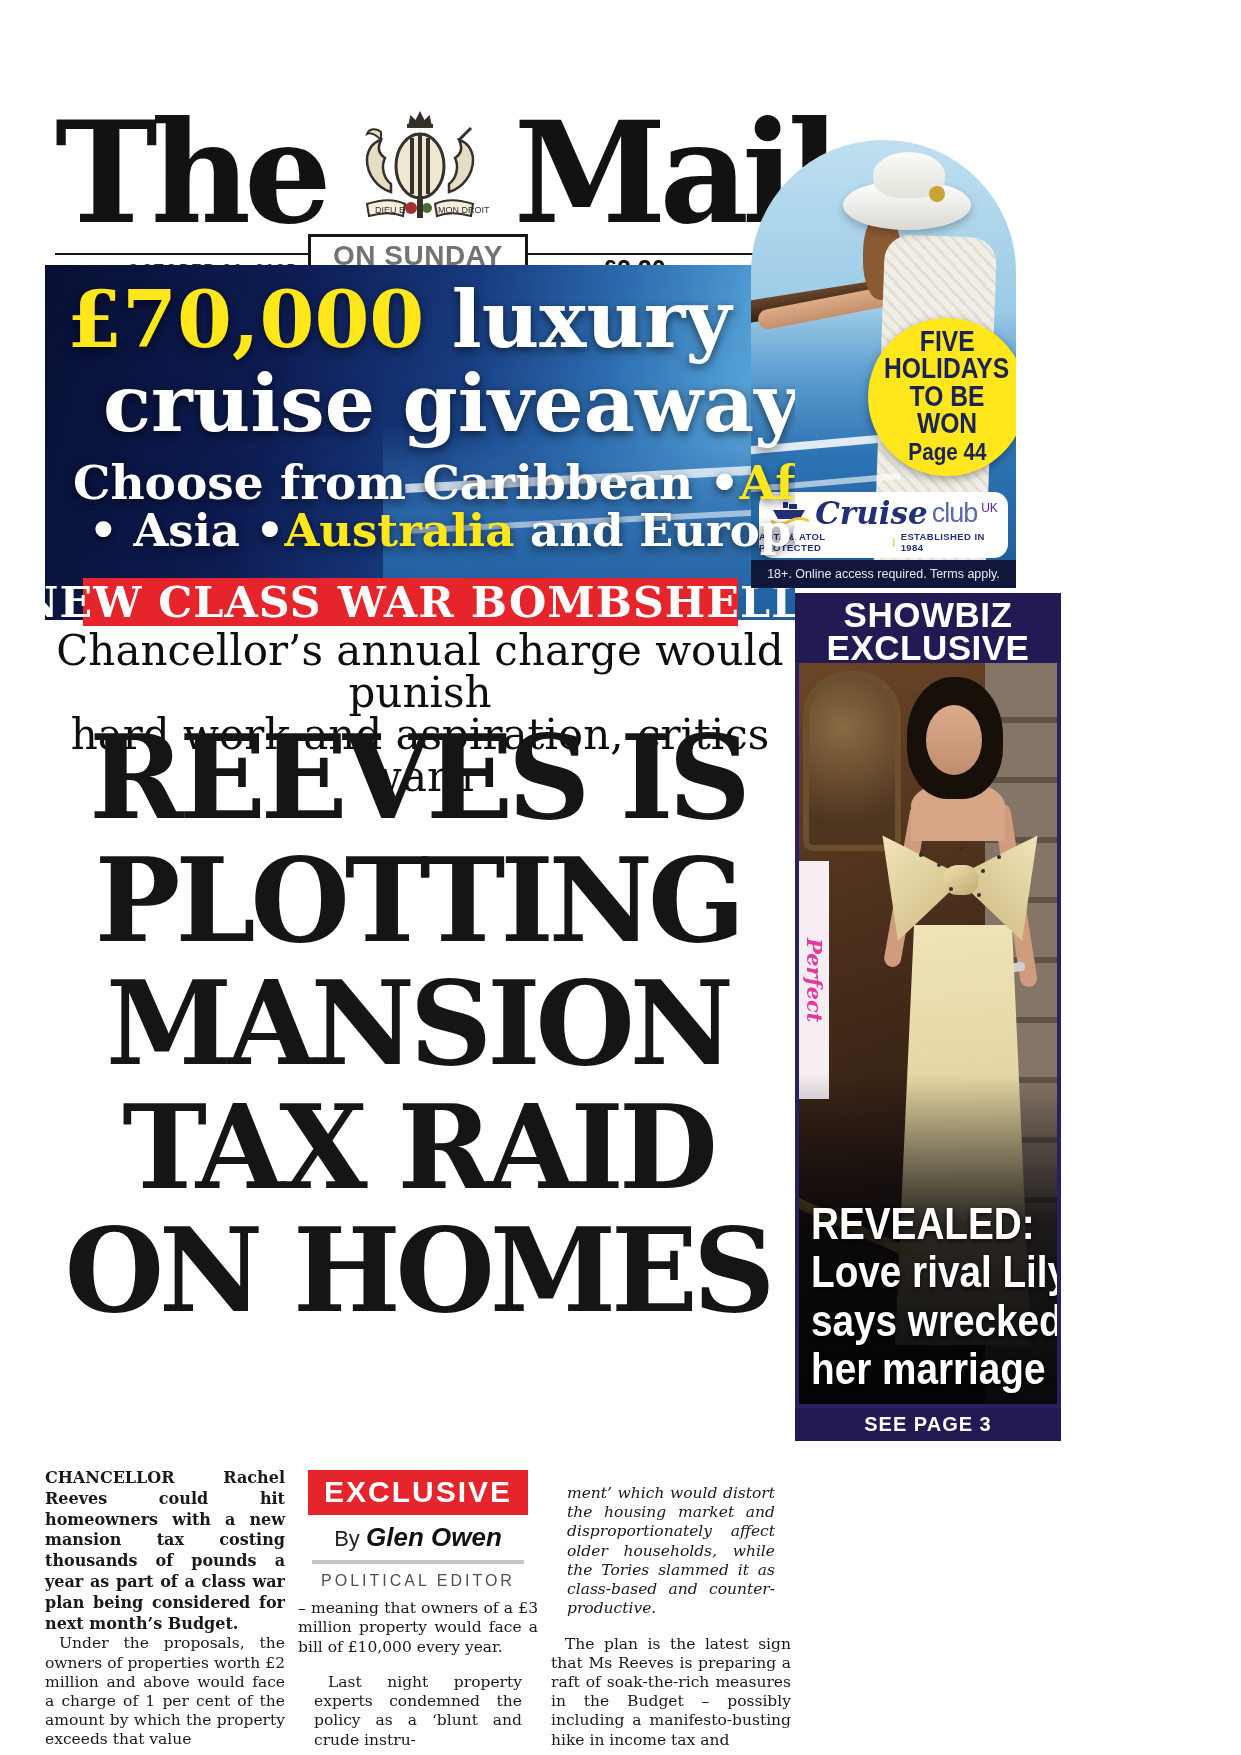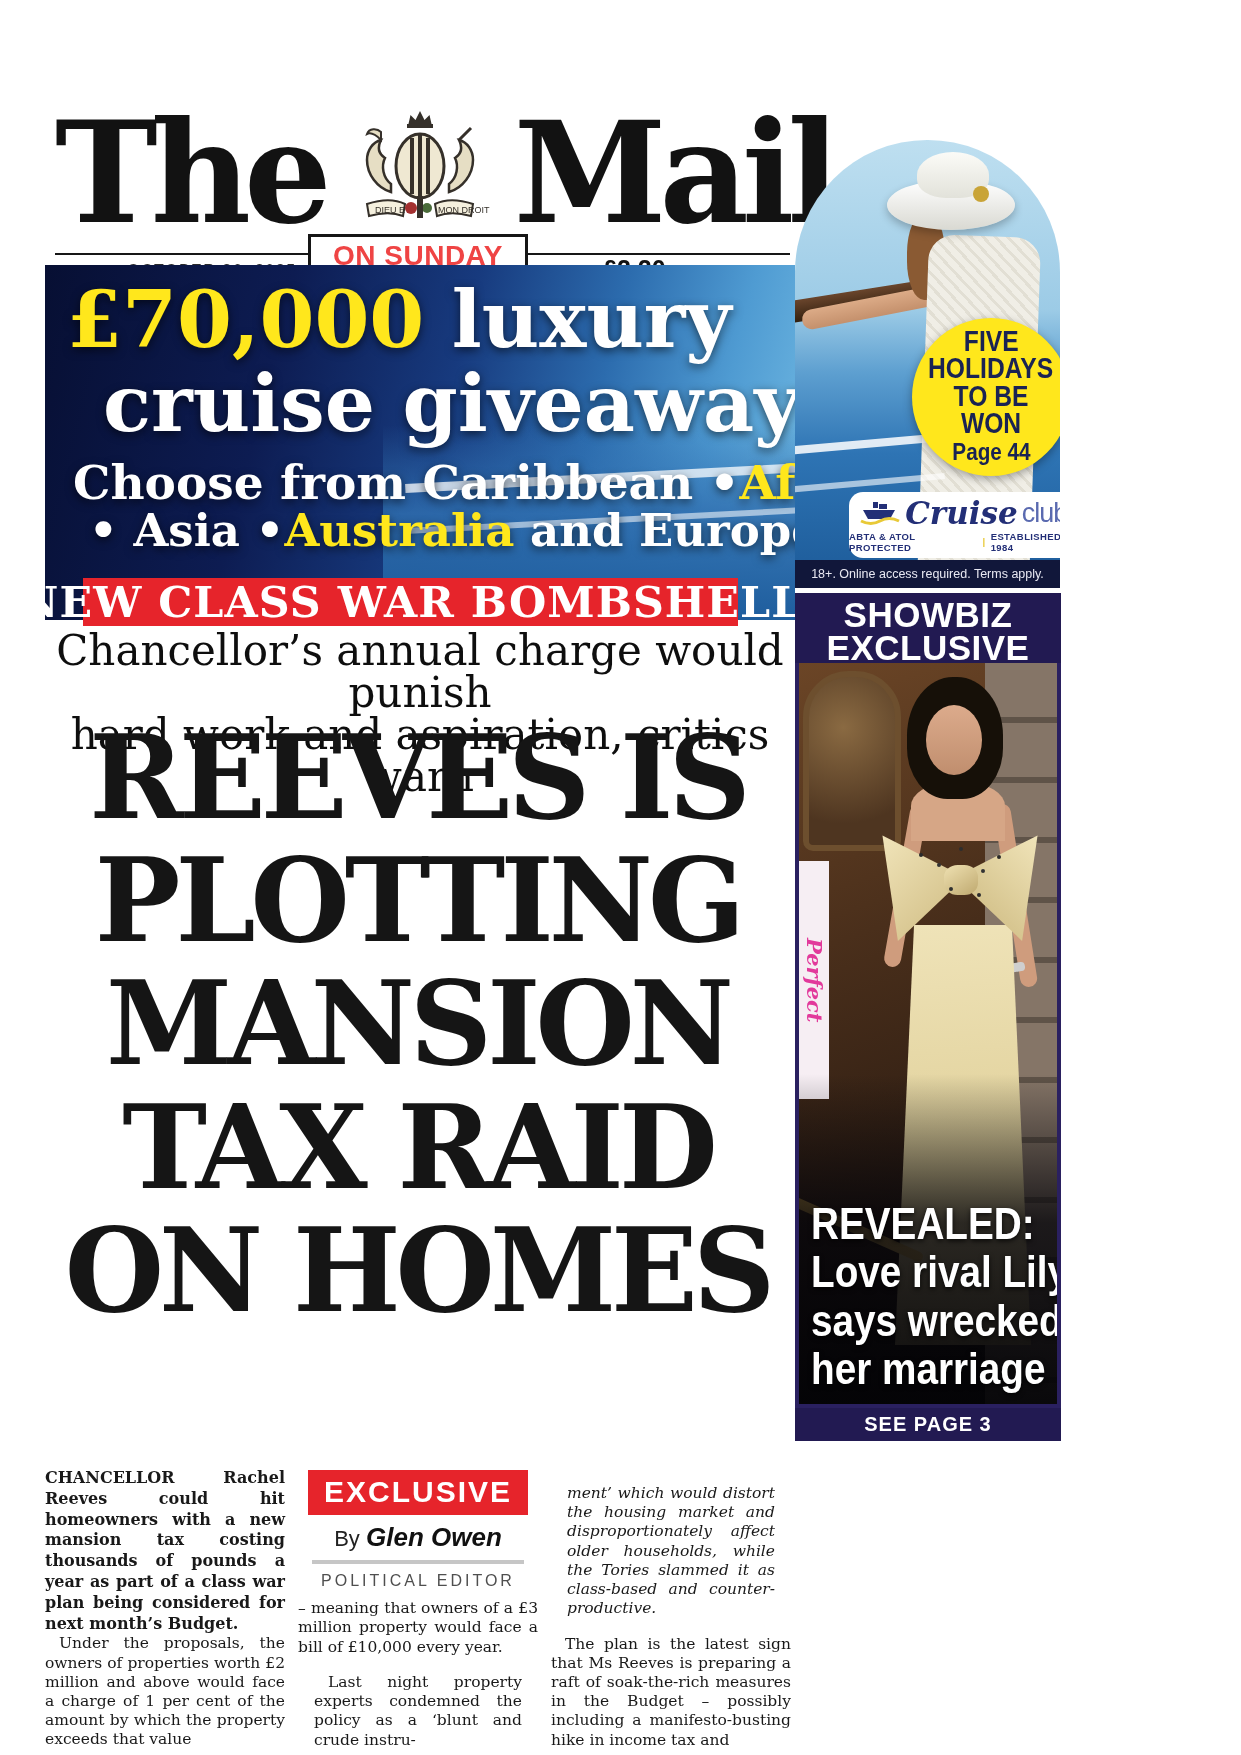--- a/index.html
+++ b/index.html
@@ -10,40 +10,40 @@
   .masthead{position:absolute;left:55px;top:100px;width:735px;height:145px;
             display:flex;align-items:center;justify-content:space-between;}
   .mast-word{font-family:"DejaVu Serif",serif;font-weight:bold;font-size:138px;
              line-height:1;letter-spacing:-7px;color:#121212;transform:scaleY(1.02);}
   .crest{width:185px;height:132px;flex:0 0 auto;margin:0 2px 6px 2px;}
 
   .dateline{position:absolute;left:55px;top:246px;width:735px;height:46px;}
   .dateline .rule{position:absolute;left:0;right:0;top:7px;border-top:2px solid #161616;}
   .date{position:absolute;left:72px;top:16px;font-size:16px;letter-spacing:1.5px;color:#2b2b2b;}
   .edition-box{position:absolute;left:253px;top:-12px;background:#fff;border:3px solid #161616;
-               padding:3px 22px;font-weight:bold;font-size:28px;letter-spacing:.5px;color:#ef4444;}
+               padding:3px 22px;font-weight:bold;font-size:28px;letter-spacing:.5px;color:#737373;}
   .price{position:absolute;left:548px;top:9px;font-weight:bold;font-size:25px;color:#111;}
 
   
   .promo-left{position:absolute;left:45px;top:265px;width:750px;height:355px;overflow:hidden;
     background:linear-gradient(104deg,#070f33 0%,#0d1c52 30%,#173a7e 52%,#2c6cae 70%,#4f9bd2 85%,#74bce4 100%);}
   .promo-rail-a,.promo-rail-b{position:absolute;right:-30px;width:420px;height:9px;
     background:rgba(255,255,255,.75);transform:rotate(-3deg);z-index:1;}
   .promo-rail-a{top:208px}.promo-rail-b{top:252px;height:6px;background:rgba(255,255,255,.55);}
   .promo-sea{position:absolute;right:0;bottom:0;width:55%;height:55%;z-index:0;
     background:linear-gradient(180deg,rgba(90,160,215,0) 0%,rgba(47,110,175,.85) 45%,#1e5d9d 100%);}
   .promo-line{position:absolute;z-index:3;font-family:"DejaVu Serif",serif;font-weight:bold;
     text-shadow:0 3px 10px rgba(0,0,0,.6);white-space:nowrap;}
   .promo-h1{left:22px;top:8px;font-size:79px;}
   .promo-h2{left:58px;top:92px;font-size:79px;color:#fff;}
   .promo-d1{left:28px;top:190px;font-size:47px;color:#fff;}
   .promo-d2{left:44px;top:239px;font-size:45px;color:#fff;}
   .yellow{color:#ffe71c;} .white{color:#ffffff;}
 
-  .promo-arch{position:absolute;left:795px;top:140px;width:265px;height:448px;
+  .promo-arch{position:absolute;left:751px;top:140px;width:265px;height:448px;
     border-radius:132px 132px 0 0;overflow:hidden;z-index:2;
     background:linear-gradient(180deg,#bedff0 0%,#9ccbe6 38%,#5d9fd0 52%,#2e74b4 70%,#1c5a98 100%);}
   .w-hat-brim{position:absolute;left:92px;top:40px;width:128px;height:50px;border-radius:50%;
     background:linear-gradient(180deg,#ffffff,#d9d9d2);box-shadow:0 4px 8px rgba(0,0,0,.25);}
   .w-hat-dome{position:absolute;left:122px;top:12px;width:72px;height:46px;border-radius:50% 50% 40% 40%;
     background:linear-gradient(180deg,#fbfbf7,#e2e2da);}
   .w-hat-pin{position:absolute;left:178px;top:46px;width:16px;height:16px;border-radius:50%;background:#c9a437;}
   .w-hair{position:absolute;left:112px;top:74px;width:38px;height:86px;border-radius:45%;background:#8a5a33;}
   .w-body{position:absolute;left:128px;top:96px;width:112px;height:352px;border-radius:26px 26px 8px 8px;
     background:repeating-linear-gradient(45deg,#f0eee6 0 6px,#e2dfd4 6px 9px);transform:rotate(2deg);}
@@ -55,21 +55,21 @@
     background:rgba(255,255,255,.85);transform:rotate(-5deg);}
   .arch-rail-a{top:300px}.arch-rail-b{top:340px;height:6px;background:rgba(255,255,255,.6);}
 
   .badge{position:absolute;right:-10px;top:178px;width:158px;height:158px;border-radius:50%;
     background:#ffe71c;z-index:4;display:flex;flex-direction:column;align-items:center;
     justify-content:center;text-align:center;box-shadow:0 3px 10px rgba(0,0,0,.35);}
   .badge .b1{font-weight:bold;font-size:29px;line-height:.95;color:#1a2353;transform:scaleX(.85);}
   .badge .b2{font-weight:bold;font-size:23px;line-height:1.25;color:#1a2353;transform:scaleX(.9);}
 
   .logo-box{position:absolute;left:8px;bottom:30px;width:249px;height:66px;background:#fff;
-    border-radius:14px;z-index:5;display:flex;flex-direction:column;align-items:center;justify-content:center;margin-left:46px;}
+    border-radius:14px;z-index:5;display:flex;flex-direction:column;align-items:center;justify-content:center;}
   .logo-row{display:flex;align-items:center;gap:4px;line-height:1;}
   .logo-script{font-family:"DejaVu Serif",serif;font-style:italic;font-weight:bold;
     font-size:31px;color:#232f77;}
   .logo-club{font-size:27px;color:#5a6ab0;font-weight:normal;letter-spacing:-1px;}
   .logo-uk{font-size:12px;color:#4c1d95;font-weight:normal;align-self:flex-start;margin-top:4px;}
   .logo-sub{margin-top:2px;font-size:9.5px;font-weight:bold;color:#232f77;letter-spacing:.4px;
     display:flex;gap:5px;align-items:center;}
   .logo-sub .div{color:#e8c937;}
   .terms-strip{position:absolute;left:0;right:0;bottom:0;height:28px;background:#11173a;z-index:4;
     display:flex;align-items:center;justify-content:center;}

